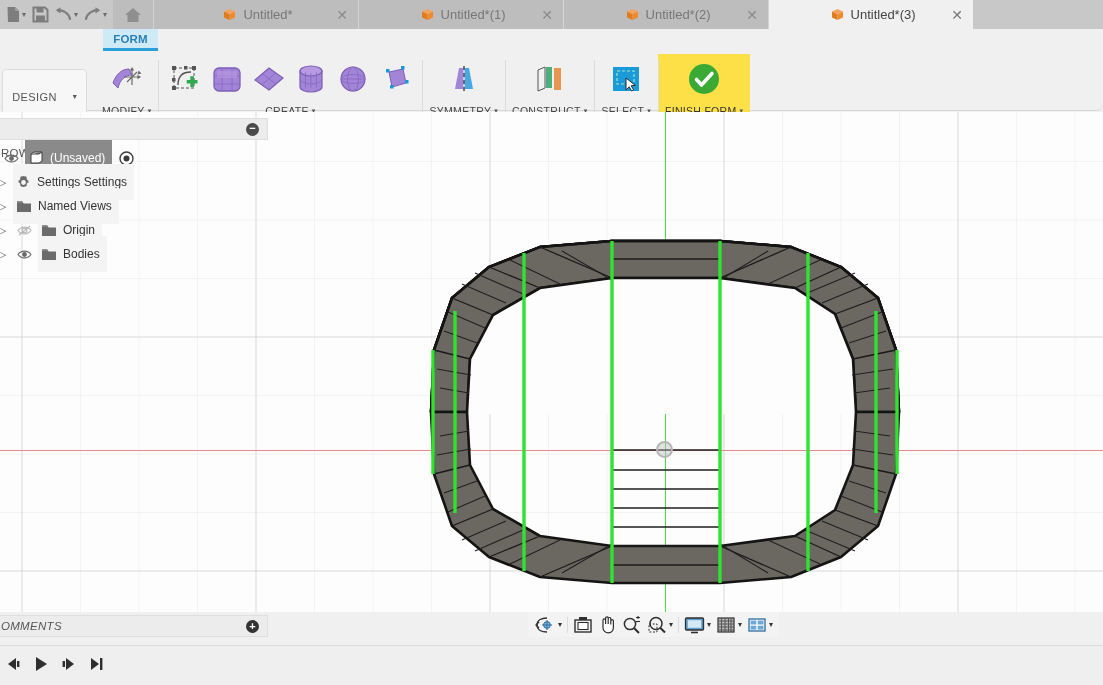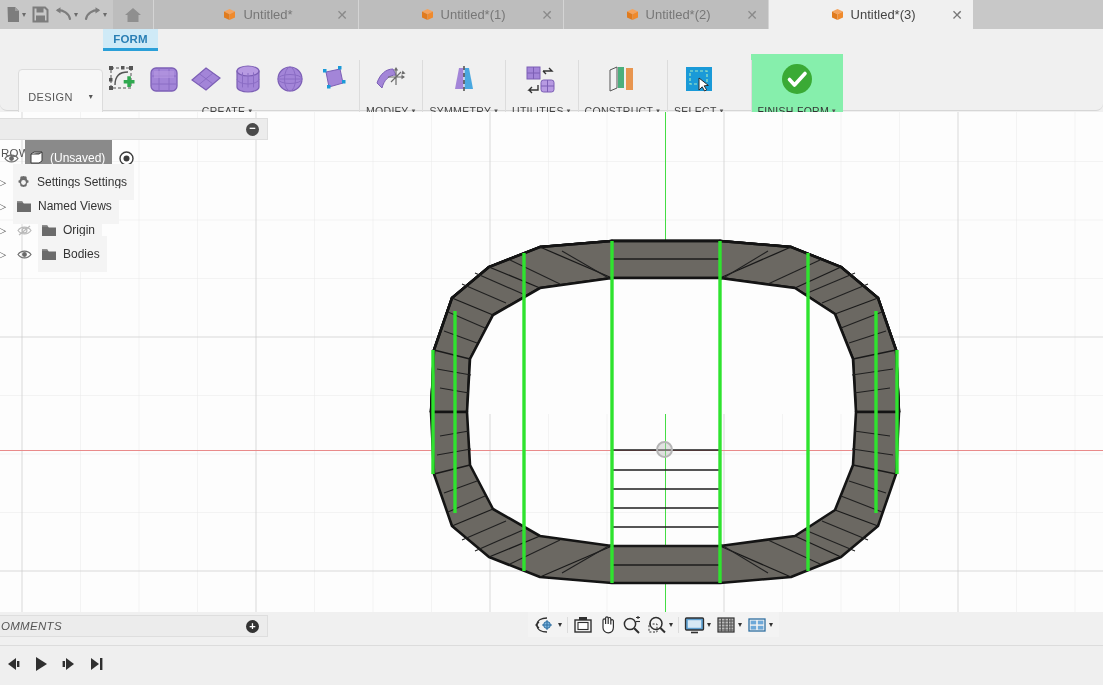--- a/index.html
+++ b/index.html
@@ -46,21 +46,21 @@
     position:absolute; left:0; top:29px; width:1103px; height:82px;
     background:#f0f0f0; border-bottom:1px solid #d6d6d6;border-radius:7px;
   }
   .formtab {
     position:absolute; left:103px; top:0px; width:55px; height:22px;
     background:#cfeaf7; color:#2a7fb5; font-size:11.5px; font-weight:bold;
     display:flex; align-items:center; justify-content:center;
     border-bottom:3px solid #2a9fd8; letter-spacing:.2px;
   }
   .designbox {
-    position:absolute; left:18px; top:40px; width:85px; height:55px;
+    position:absolute; left:2px; top:40px; width:85px; height:55px;
     background:#f7f7f7; border:1px solid #dcdcdc; border-radius:4px;
     display:flex; align-items:center; justify-content:center; gap:16px;
   }
   .designbox .dlabel { font-size:11px; color:#555; letter-spacing:.4px; }
   .designbox .dcaret { font-size:8px; color:#555; }
 
   .panels { position:absolute; left:95px; top:25px; height:57px; display:flex; align-items:flex-start; }
   .panel { position:relative; height:82px; padding:0 7px; display:flex; flex-direction:column; align-items:center; }
   .panel + .panel::before {
     content:""; position:absolute; left:0; top:6px; bottom:22px; width:1px; background:#dcdcdc;
@@ -68,21 +68,21 @@
   .pitems { display:flex; align-items:center; gap:2px; height:50px; }
   .pitem {
     width:40px; height:44px; display:flex; align-items:center; justify-content:center;
     cursor:default;
   }
   .plabel {
     font-size:10.5px; color:#444; letter-spacing:.3px;
     display:flex; align-items:center; gap:3px; margin-top:1px;
   }
   .plabel .pcaret { font-size:7px; color:#555; }
-  .panel.finish { background:#86efac;margin-left:20px; }
+  .panel.finish { background:#fde047; }
   .panel.finish .plabel { color:#333; }
 
   
   .canvas {
     position:absolute; left:0; top:112px; width:1103px; height:500px;
     background:#fdfdfd; overflow:hidden;
   }
   .grid-minor, .grid-major { position:absolute; inset:0; }
   .axis-h { position:absolute; left:0; right:0; top:338px; height:1px; background:#e98b8b; }
   .axis-v { position:absolute; top:0; bottom:0; left:665px; width:1px; background:#44dd44; }
@@ -247,20 +247,38 @@
   <div class="ribbon">
 
     <div class="formtab">FORM</div>
 
     <div class="designbox">
       <span class="dlabel">DESIGN</span>
       <span class="dcaret">▾</span>
     </div>
 
     <div class="panels">
+
+      <div class="panel">
+        <div class="pitems">
+          <div class="pitem">
+            <svg width="34" height="30" viewBox="0 0 34 30">
+              <path d="M3 19 C6 10 12 5 19 5 L22 11 C15 11 10 16 8 24 Z" fill="#a385d8" stroke="#7c5fb5" stroke-width="1"></path>
+              <path d="M22 5 v16 M14 13 h16 M17 18 L27 8" stroke="#6b6b6b" stroke-width="1.2" fill="none"></path>
+              <path d="M22 3 l2.2 3.5 h-4.4 z" fill="#6b6b6b"></path>
+              <path d="M31 13 l-3.5 2.2 v-4.4 z" fill="#6b6b6b"></path>
+              <path d="M28.5 6.5 l-1 4 l4 -1 z" fill="#6b6b6b"></path>
+            </svg>
+          </div>
+        </div>
+        <div class="plabel">
+          <span>MODIFY</span>
+          <span class="pcaret">▾</span>
+        </div>
+      </div>
 
       <div class="panel">
         <div class="pitems">
           <div class="pitem">
             <svg width="32" height="32" viewBox="0 0 32 32">
               <rect x="5" y="5" width="20" height="20" fill="none" stroke="#555" stroke-width="1" stroke-dasharray="3,2"></rect>
               <path d="M9 22 C9 13 13 9 22 9" fill="none" stroke="#555" stroke-width="1.4"></path>
               <rect x="3" y="3" width="4" height="4" fill="#555"></rect>
               <rect x="23" y="3" width="4" height="4" fill="#555"></rect>
               <rect x="3" y="23" width="4" height="4" fill="#555"></rect>
@@ -311,68 +329,32 @@
         <div class="plabel">
           <span>CREATE</span>
           <span class="pcaret">▾</span>
         </div>
       </div>
 
       <div class="panel">
         <div class="pitems">
           <div class="pitem">
             <svg width="34" height="30" viewBox="0 0 34 30">
-              <path d="M3 19 C6 10 12 5 19 5 L22 11 C15 11 10 16 8 24 Z" fill="#a385d8" stroke="#7c5fb5" stroke-width="1"></path>
-              <path d="M22 5 v16 M14 13 h16 M17 18 L27 8" stroke="#6b6b6b" stroke-width="1.2" fill="none"></path>
-              <path d="M22 3 l2.2 3.5 h-4.4 z" fill="#6b6b6b"></path>
-              <path d="M31 13 l-3.5 2.2 v-4.4 z" fill="#6b6b6b"></path>
-              <path d="M28.5 6.5 l-1 4 l4 -1 z" fill="#6b6b6b"></path>
-            </svg>
-          </div>
-        </div>
-        <div class="plabel">
-          <span>MODIFY</span>
-          <span class="pcaret">▾</span>
-        </div>
-      </div>
-
-      <div class="panel">
-        <div class="pitems">
-          <div class="pitem">
-            <svg width="34" height="30" viewBox="0 0 34 30">
               <path d="M12 4 L16.4 4 L16.4 25 L8 25 Z" fill="#a385d8"></path>
               <path d="M17.6 4 L22 4 L26 25 L17.6 25 Z" fill="#4aa8e0"></path>
               <path d="M17 2 v26" stroke="#333" stroke-width="1.3" stroke-dasharray="4,3"></path>
             </svg>
           </div>
         </div>
         <div class="plabel">
           <span>SYMMETRY</span>
           <span class="pcaret">▾</span>
         </div>
       </div>
 
-      <div class="panel">
-        <div class="pitems">
-          <div class="pitem">
-            <svg width="34" height="30" viewBox="0 0 34 30">
-              <rect x="3" y="3" width="13" height="12" fill="#a385d8" stroke="#7c5fb5" stroke-width="1"></rect>
-              <path d="M3 9 h13 M9.5 3 v12" stroke="#7c5fb5" stroke-width="1"></path>
-              <path d="M19 7 h9 l-3 -3 M19 7 l3 3" fill="none" stroke="#333" stroke-width="1.4"></path>
-              <rect x="17" y="16" width="13" height="12" rx="2.5" fill="#b79ae2" stroke="#7c5fb5" stroke-width="1"></rect>
-              <path d="M17 22 h13 M23.5 16 v12" stroke="#7c5fb5" stroke-width="1"></path>
-              <path d="M14 21 v5 h-9 l3 -3 M5 26 l3 3" fill="none" stroke="#333" stroke-width="1.4"></path>
-            </svg>
-          </div>
-        </div>
-        <div class="plabel">
-          <span>UTILITIES</span>
-          <span class="pcaret">▾</span>
-        </div>
-      </div>
 
       <div class="panel">
         <div class="pitems">
           <div class="pitem">
             <svg width="34" height="30" viewBox="0 0 34 30">
               <path d="M5 6 L12 3 L12 24 L5 27 Z" fill="#f2f2f2" stroke="#555" stroke-width="1"></path>
               <path d="M13 3 L19 3 L19 24 L13 24 Z" fill="#4caf7d"></path>
               <path d="M21 4 L28 4 L28 26 L21 26 Z" fill="#e8954f"></path>
             </svg>
           </div>

